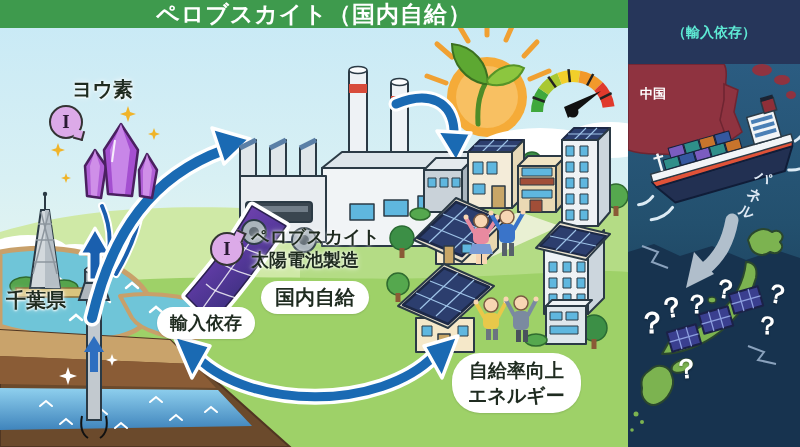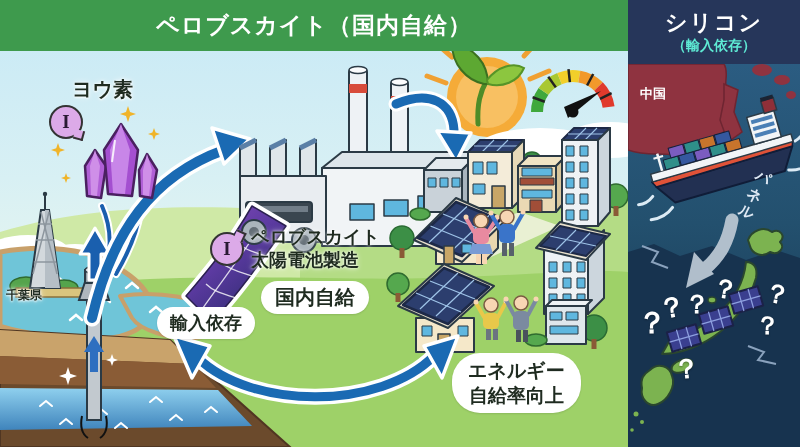--- a/index.html
+++ b/index.html
@@ -2,27 +2,27 @@
 <html><head>
 <meta charset="utf-8">
 <style>
   html,body{margin:0;padding:0;background:#222;}
   .stage{position:relative;width:800px;height:447px;overflow:hidden;
     font-family:"Liberation Sans","DejaVu Sans",sans-serif;}
   
   .left-panel{position:absolute;left:0;top:0;width:628px;height:447px;overflow:hidden;
     background:linear-gradient(180deg,#c7e9f6 0%,#d8f0f4 40%,#e9f7ee 70%,#eaf6ea 100%);}
   .scene{position:absolute;left:0;top:0;}
-  .banner{position:absolute;left:0;top:0;width:628px;height:51px;background:#3e9a4d;
+  .banner{position:absolute;left:0;top:0;width:628px;height:28px;background:#3e9a4d;
     display:flex;align-items:center;justify-content:center;}
   .banner-text{color:#fff;font-size:23px;font-weight:700;letter-spacing:1px;}
   .lbl{position:absolute;color:#1f2b20;font-weight:700;white-space:nowrap;
     text-shadow:0 0 3px rgba(255,255,255,.95),0 0 6px rgba(255,255,255,.8),0 1px 2px rgba(255,255,255,.8);}
   .iodine{left:72px;top:76px;font-size:20px;}
-  .chiba{left:6px;top:287px;font-size:12px;}
+  .chiba{left:6px;top:287px;font-size:20px;}
   .gauge-lbl{left:538px;top:42px;font-size:19px;}
   .badge{position:absolute;width:30px;height:30px;border-radius:50%;background:#dcaae8;
     border:2px solid #333;display:flex;align-items:center;justify-content:center;
     font-family:"Liberation Serif","DejaVu Serif",serif;font-size:19px;font-weight:700;color:#2a1a33;}
   .badge::after{content:"";position:absolute;width:8px;height:8px;background:#dcaae8;
     border-right:2px solid #333;border-bottom:2px solid #333;right:-3px;bottom:-3px;
     transform:rotate(15deg);}
   .badge1{left:49px;top:105px;}
   .badge2{left:210px;top:232px;}
   .badge2::after{bottom:auto;top:-3px;transform:rotate(-65deg);}
@@ -480,22 +480,22 @@
     <div class="badge badge2">
       <span>I</span>
     </div>
     <div class="caption factory-caption">
       <div>ペロブスカイト</div>
       <div>太陽電池製造</div>
     </div>
     <div class="pill pill-manufacturing">国内自給</div>
     <div class="pill pill-resources">輸入依存</div>
     <div class="pill pill-energy">
+      <div>自給率向上</div>
       <div>エネルギー</div>
-      <div>自給率向上</div>
     </div>
   </section>
 
   <aside class="right-panel">
     <svg class="scene" width="172" height="447" viewBox="0 0 172 447">
       <defs>
         <linearGradient id="sea" x1="0" y1="0" x2="0" y2="1">
           <stop offset="0" stop-color="#2e6189"></stop>
             <stop offset="0.5" stop-color="#23506e"></stop>
             <stop offset="1" stop-color="#15304a"></stop>
@@ -583,21 +583,20 @@
           <g stroke="#8ea0e0" stroke-width="1.2">
               <line x1="-5" y1="-10" x2="-5" y2="10"></line>
               <line x1="5" y1="-10" x2="5" y2="10"></line>
               <line x1="-15" y1="0" x2="15" y2="0"></line>
             </g>
         </g>
       </g>
     </svg>
 
     <header class="r-header">
-      <div class="r-title1">シリコン</div>
       <div class="r-title2">（輸入依存）</div>
     </header>
     <div class="lbl-china">中国</div>
     <div class="cargo-lbl">パネル</div>
     <span class="qmark" style="left:84px;top:272px;font-size:26px;transform:rotate(8deg);">？</span>
     <span class="qmark" style="left:56px;top:287px;font-size:26px;">？</span>
     <span class="qmark" style="left:30px;top:289px;font-size:28px;transform:rotate(-10deg);">？</span>
     <span class="qmark" style="left:9px;top:303px;font-size:30px;">？</span>
     <span class="qmark" style="left:136px;top:277px;font-size:26px;transform:rotate(10deg);">？</span>
     <span class="qmark" style="left:127px;top:309px;font-size:25px;">？</span>

